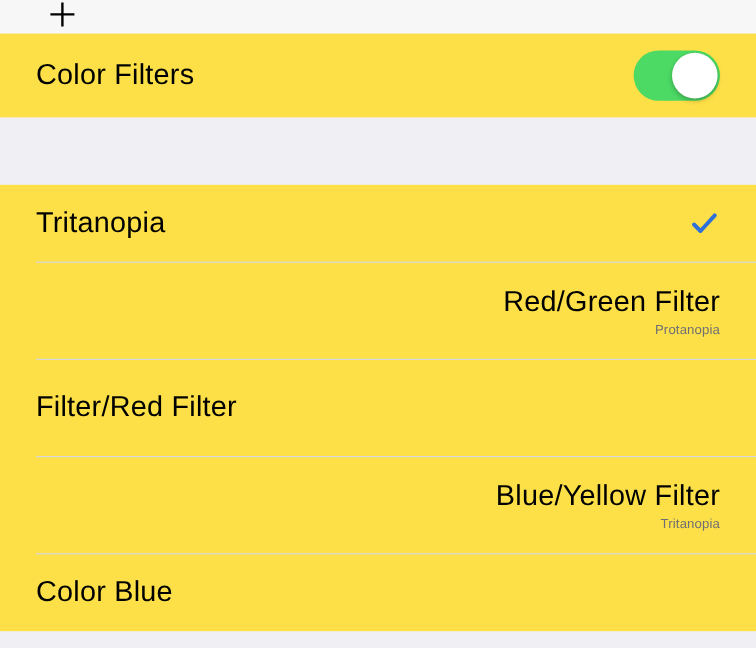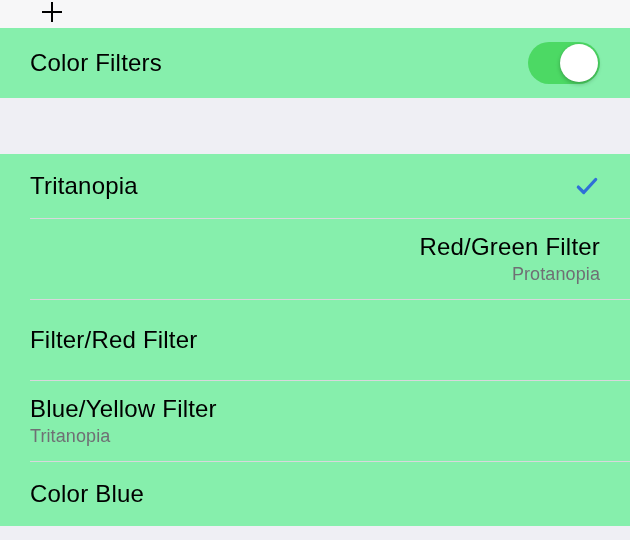--- a/index.html
+++ b/index.html
@@ -20,42 +20,42 @@
       height: 28px;
       display: flex;
       align-items: flex-start;
       padding-left: 40px;
       padding-top: 0;
     }
     .plus-icon svg {
       display: block;
     }
     .section {
-      background: #86efac;
+      background: #fde047;
     }
     .row {
       display: flex;
       align-items: center;
       padding: 14px 30px;
       min-height: 64px;
     }
     .row-main {
       flex: 1;
       display: flex;
       flex-direction: column;
       justify-content: center;
     }
     .row-title {
       font-size: 24px;
       font-weight: 400;
       color: #000;
       letter-spacing: 0.2px;
     }
     .row-subtitle {
-      font-size: 18px;
+      font-size: 11px;
       color: #6f6f74;
       margin-top: 3px;
       letter-spacing: 0.1px;
     }
     .separator {
       height: 1px;
       background: #d8d8dc;
       margin-left: 30px;
     }
     .gap {
@@ -138,21 +138,21 @@
   </div>
   <div class="separator"></div>
 
   <div class="row" style="min-height:80px;">
     <div class="row-main">
       <div class="row-title">Filter/Red Filter</div>
     </div>
   </div>
   <div class="separator"></div>
 
-  <div class="row" style="min-height:80px;">
+  <div class="row" style="min-height:80px;text-align:right;">
     <div class="row-main">
       <div class="row-title">Blue/Yellow Filter</div>
       <div class="row-subtitle">Tritanopia</div>
     </div>
   </div>
   <div class="separator"></div>
 
   <div class="row">
     <div class="row-main">
       <div class="row-title">Color Blue</div>

